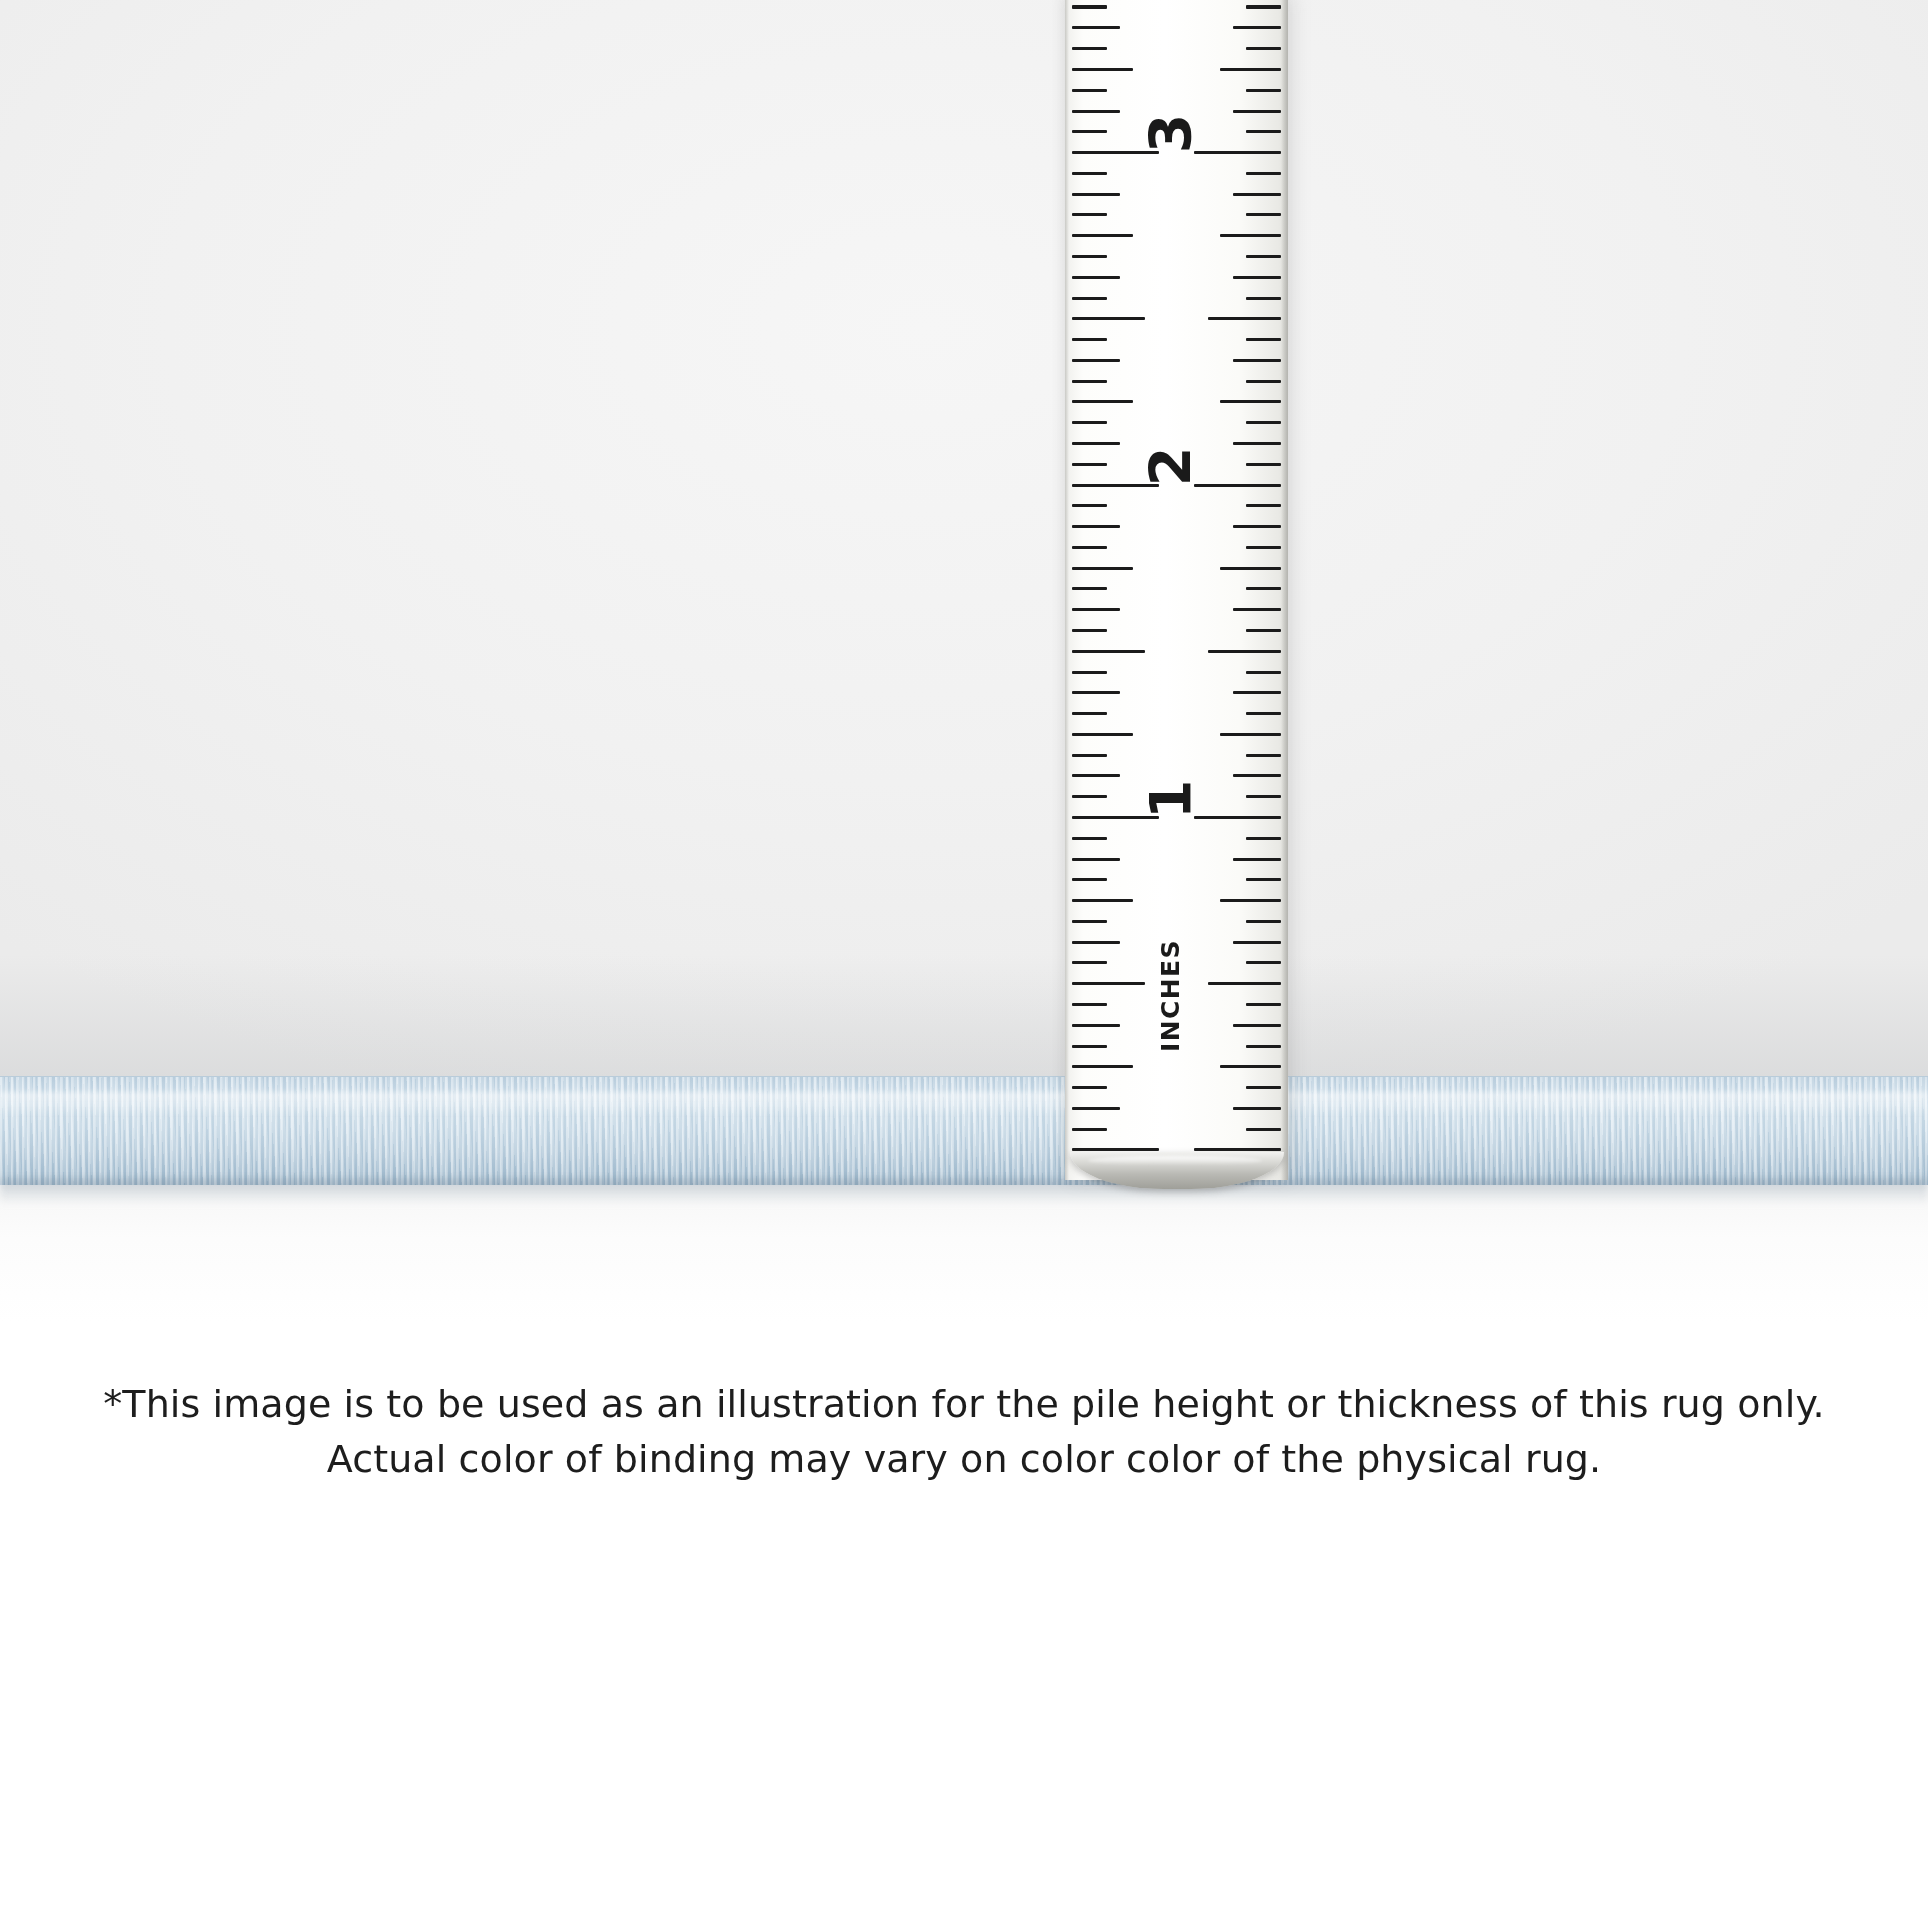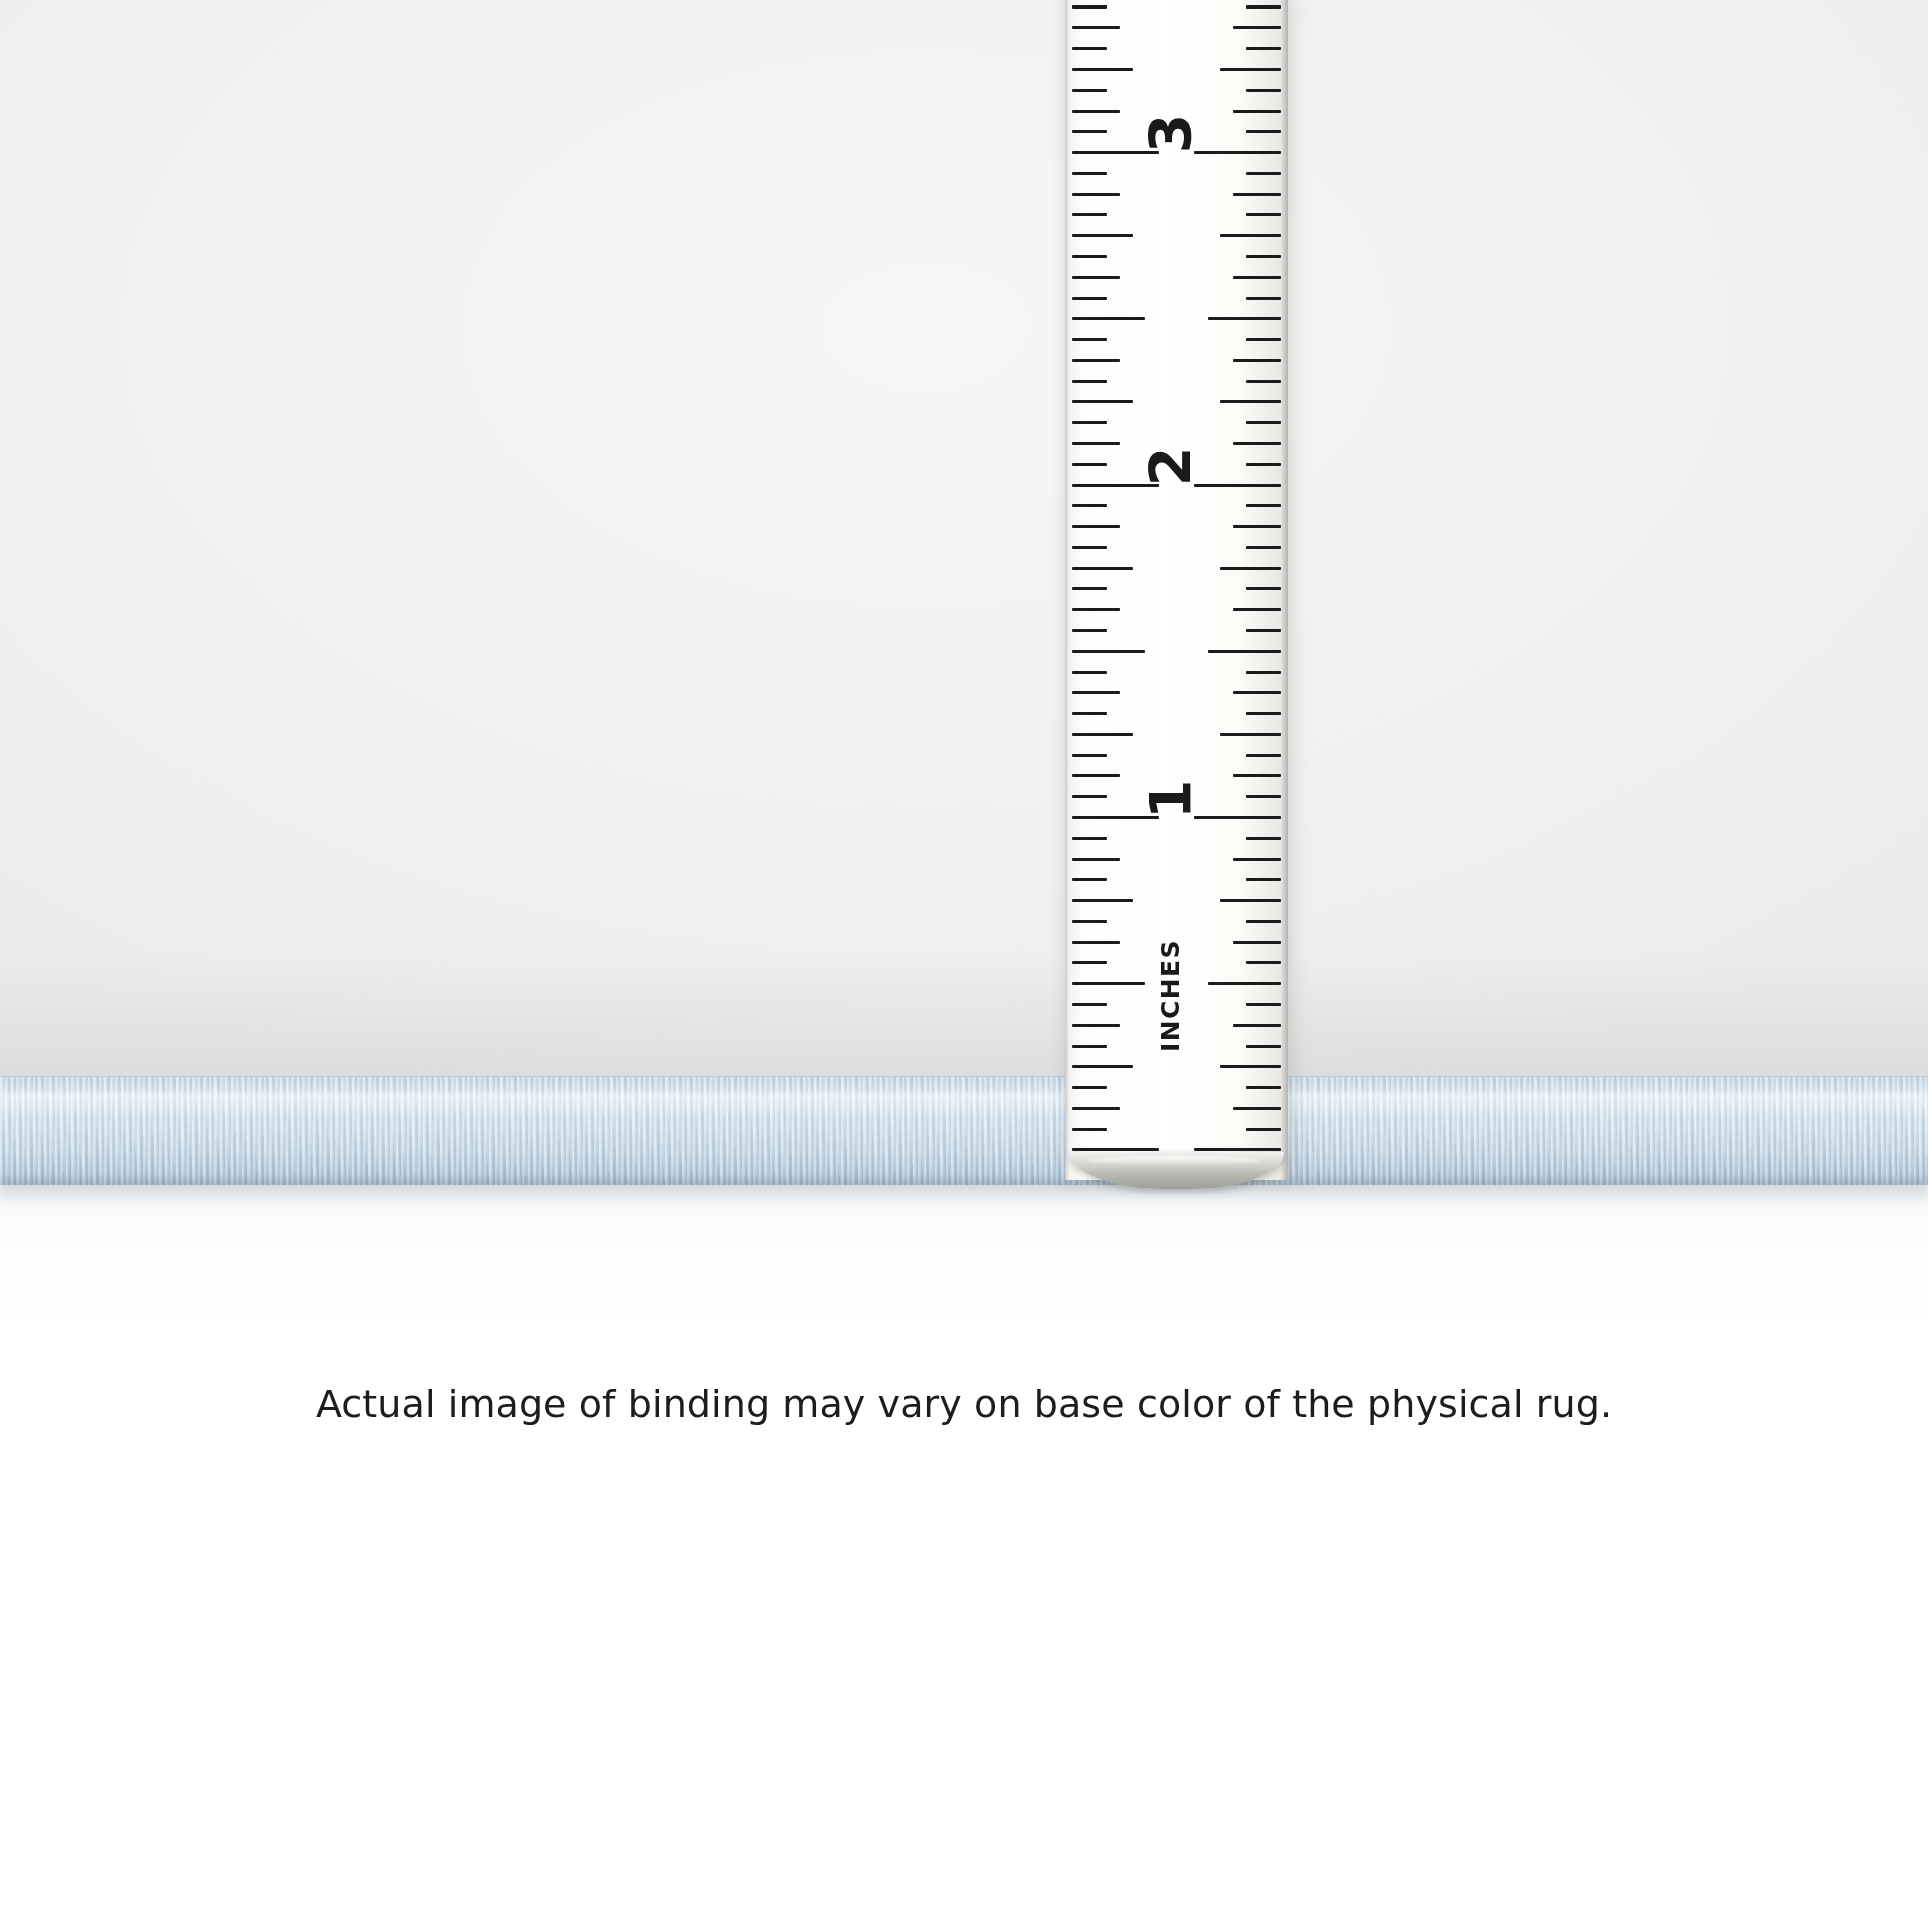--- a/index.html
+++ b/index.html
@@ -363,17 +363,18 @@
       <span class="inches-label" style="left:55px; top:992px; width:101px; text-align:center;">INCHES</span>
     </div>
 
     <div class="ruler-tip">
       <div class="ruler-tip-shine"></div>
     </div>
 
   </div>
 
   <div class="caption">
-    <span class="line">Actual image of binding may vary on base color of the physical rug.</span>
+    <span class="line">*This image is to be used as an illustration for the pile height or thickness of this rug only.</span>
+    <span class="line">Actual color of binding may vary on color color of the physical rug.</span>
   </div>
 
 </div>
 
 
 </body></html>

